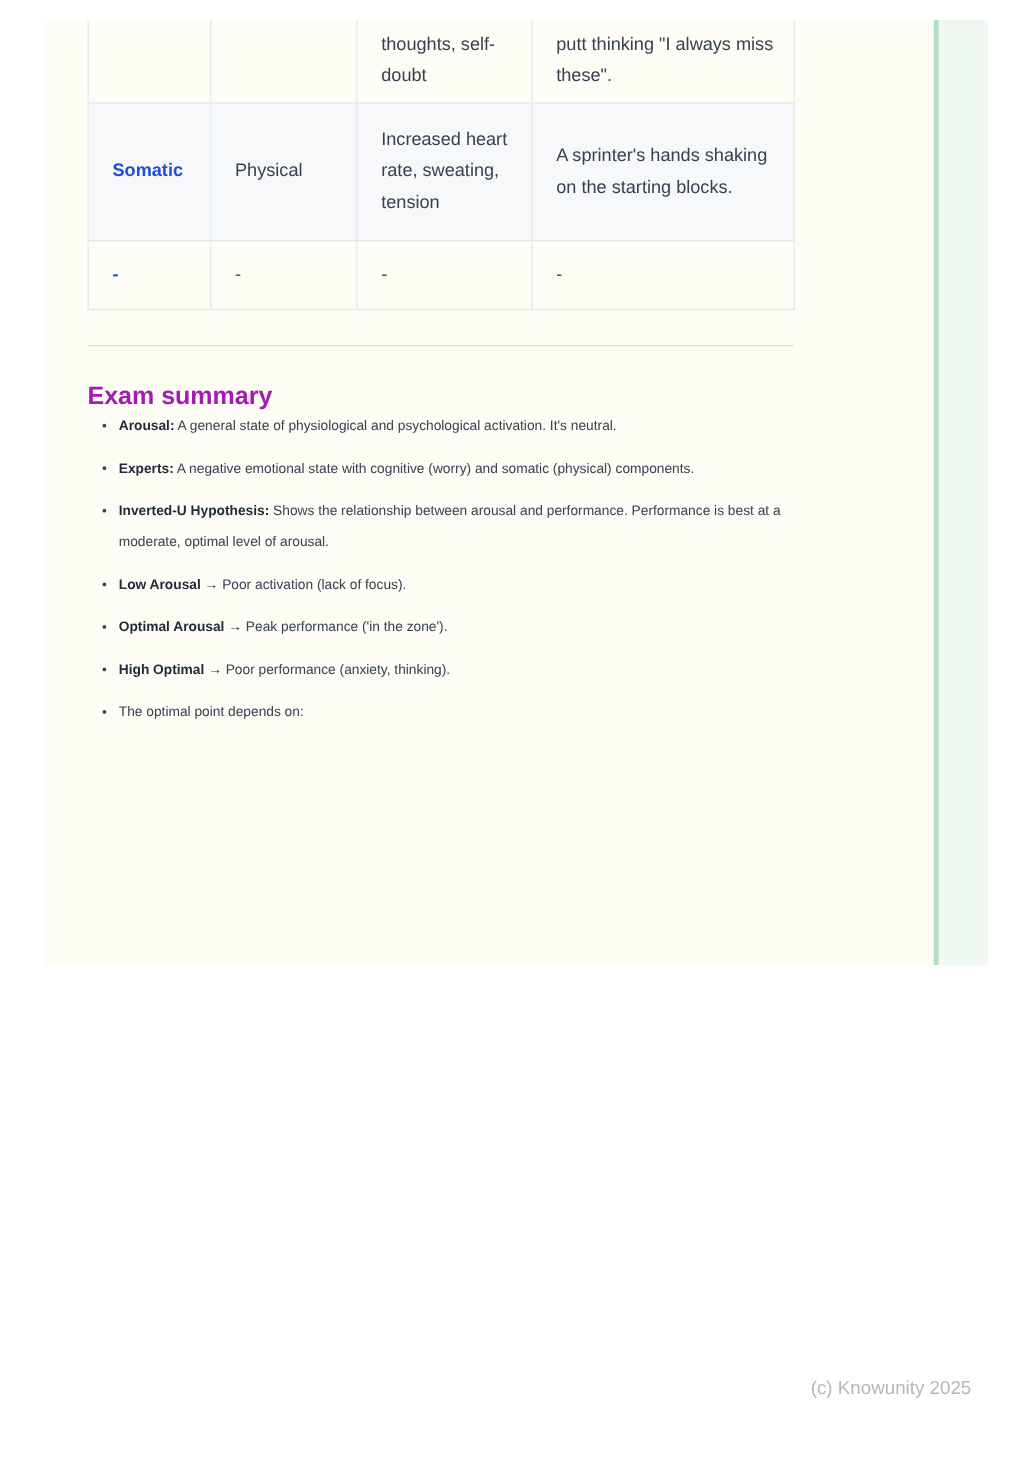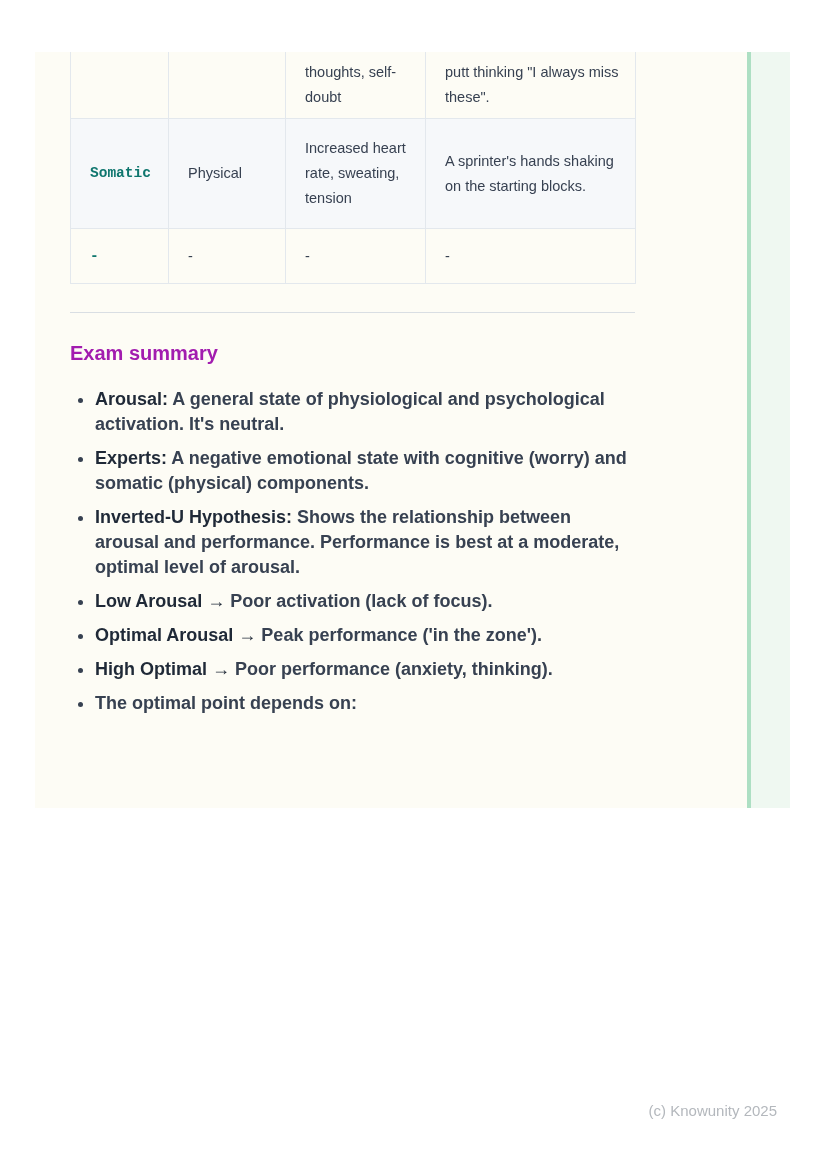--- a/index.html
+++ b/index.html
@@ -7,21 +7,21 @@
   body {
     width: 828px; height: 1171px;
     position: relative; overflow: hidden;
     font-family: "Liberation Sans", "DejaVu Sans", sans-serif;
     color: #374151;
   }
 
   
   .card {
     position: absolute;
-    left: 35px; top: 52px;
+    left: 35px; top: 16px;
     width: 755px; height: 756px;
     background: #fdfcf5;
   }
   .edge-line {
     position: absolute; top: 0; right: 39px;
     width: 4px; height: 100%;
     background: #addfc3;
   }
   .edge-band {
     position: absolute; top: 0; right: 0;
@@ -44,45 +44,43 @@
   }
   table.note-table td {
     border: 1px solid #e3e8ed;
     border-top: none;
     padding: 8px 10px 8px 19px;
   }
   table.note-table td:last-child { padding-right: 8px; }
   tr.row-cut td   { height: 64px; vertical-align: top; border-top: none; }
   tr.row-somatic td { height: 110px; vertical-align: middle; background: #f6f8fa; }
   tr.row-dash td  { height: 55px; vertical-align: middle; }
-  td.cell-bold { font-weight: bold; color: #0f766e; font-family: Liberation Mono, monospace; }
+  td.cell-bold { font-weight: bold; color: #1d4ed8; }
 
   
   .divider {
     width: 565px; height: 1px;
     background: #d9dee3;
     margin-top: 28px;
     border: none;
   }
 
   
   h2.exam-heading {
     margin-top: 28px;
     font-size: 20px;
     font-weight: bold;
     color: #a21caf;
     line-height: 24px;
   }
   ul.summary-list {
-    margin-top: 22px;
     padding-left: 25px;
-    font-size: 18px;
+    font-size: 11px;
     line-height: 25px;
     list-style: disc;
-    font-weight: bold;
   }
   ul.summary-list > li { margin-bottom: 9px; }
   ul.summary-list strong { color: #1f2937; }
   ul.sub-list {
     margin-top: 9px;
     padding-left: 25px;
     list-style: circle;
   }
   ul.sub-list > li { margin-bottom: 9px; }
 

